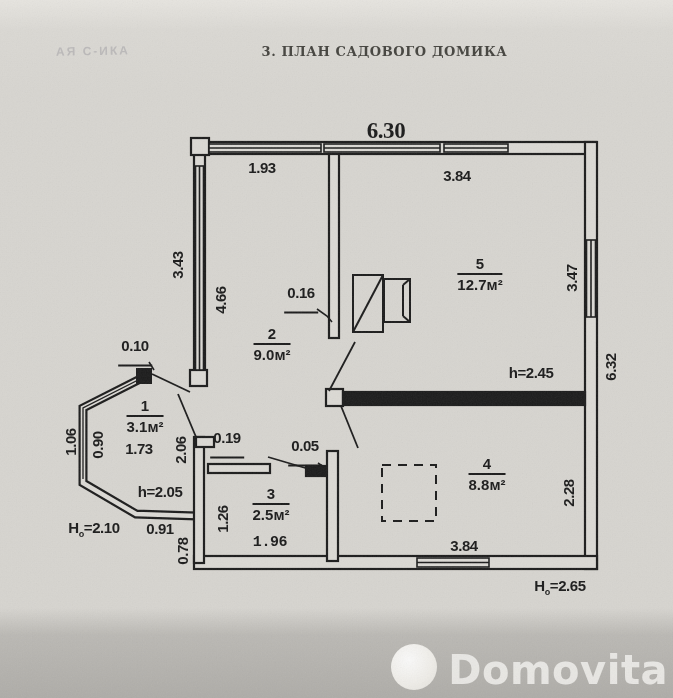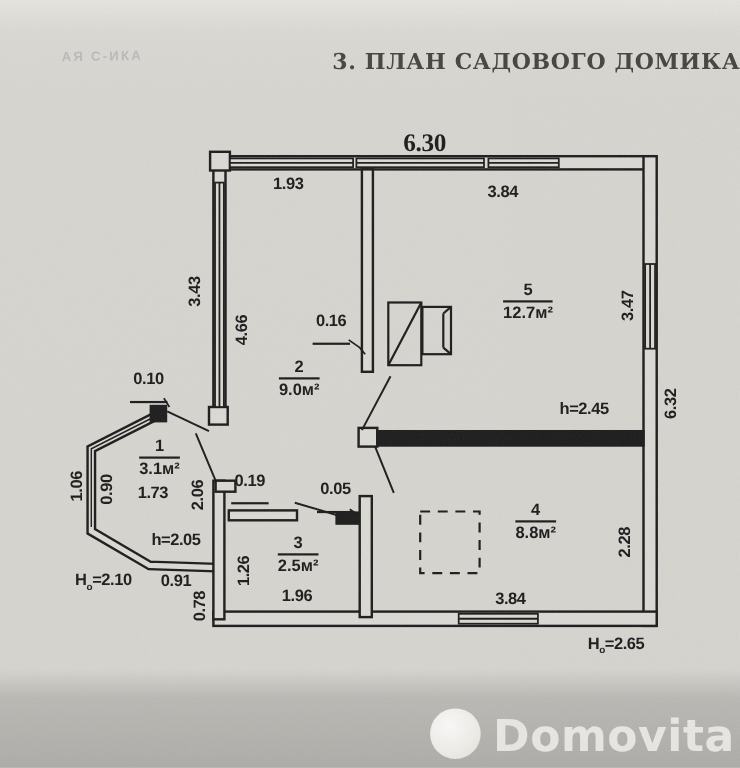--- a/index.html
+++ b/index.html
@@ -5,23 +5,23 @@
   html,body{margin:0;padding:0;background:#888;}
   .page{
     position:relative;width:673px;height:698px;overflow:hidden;
     font-family:"Liberation Sans",sans-serif;
     background-color:#d7d5d0;
     background-image:linear-gradient(180deg,#e6e4df 0px,#dad8d3 30px,#d7d5d0 90px,#d6d4cf 100%);
   }
   .shade{position:absolute;left:0;top:608px;width:100%;height:90px;
     background:linear-gradient(180deg,rgba(60,58,55,0) 0%,rgba(60,58,55,0.18) 30%,rgba(60,58,55,0.26) 100%);}
   .title{
-    position:absolute;top:44px;left:96px;width:577px;text-align:right;
+    position:absolute;top:44px;left:96px;width:577px;text-align:center;
     font-family:"DejaVu Serif","Liberation Serif",serif;
-    font-size:20px;font-weight:700;letter-spacing:0.6px;color:#45443f;
+    font-size:13px;font-weight:700;letter-spacing:0.6px;color:#45443f;
   }
   .bleed{
     position:absolute;top:44px;left:56px;font-size:12px;letter-spacing:2px;
     color:#8f8d95;opacity:0.40;transform:rotate(-1deg);font-weight:700;
   }
   svg.plan{position:absolute;left:0;top:0;}
   .dim{
     position:absolute;transform:translate(-50%,-50%);
     font-weight:700;font-size:15px;letter-spacing:-0.4px;
     color:#1b1b1b;white-space:nowrap;line-height:1;
@@ -153,21 +153,21 @@
   <div class="dim u" style="left:135px;top:352px;">0.10</div>
   <div class="dim v" style="left:70px;top:442px;">1.06</div>
   <div class="dim v" style="left:97px;top:445px;">0.90</div>
   <div class="dim" style="left:139px;top:448px;">1.73</div>
   <div class="dim v" style="left:180px;top:450px;">2.06</div>
   <div class="dim" style="left:160px;top:528px;">0.91</div>
   <div class="dim v" style="left:182px;top:551px;">0.78</div>
   <div class="dim u" style="left:227px;top:444px;">0.19</div>
   <div class="dim u" style="left:305px;top:452px;">0.05</div>
   <div class="dim v" style="left:222px;top:519px;">1.26</div>
-  <div class="dim" style="left:270px;top:542px;">1.96</div>
+  <div class="dim" style="left:270px;top:542px;font-family:Liberation Mono, monospace;">1.96</div>
   <div class="dim v" style="left:568px;top:493px;">2.28</div>
   <div class="dim" style="left:464px;top:545px;">3.84</div>
 
   <div class="dim" style="left:531px;top:372px;">h=2.45</div>
   <div class="dim" style="left:160px;top:491px;">h=2.05</div>
   <div class="dim" style="left:94px;top:529px;">
     <span>H</span><sub>о</sub><span>=2.10</span>
   </div>
   <div class="dim" style="left:560px;top:587px;">
     <span>H</span><sub>о</sub><span>=2.65</span>

